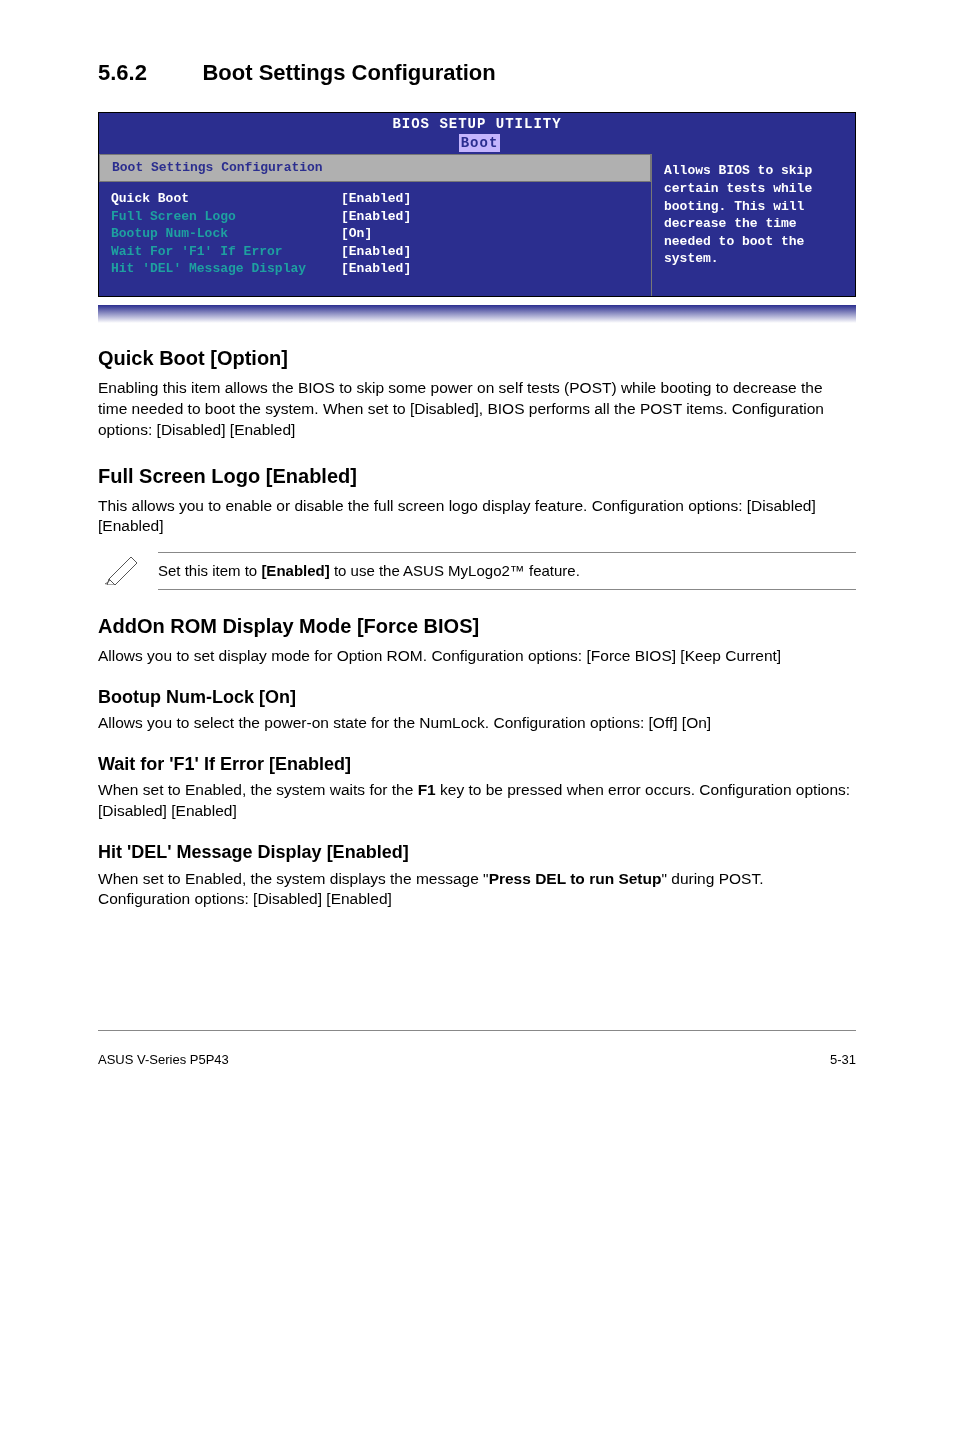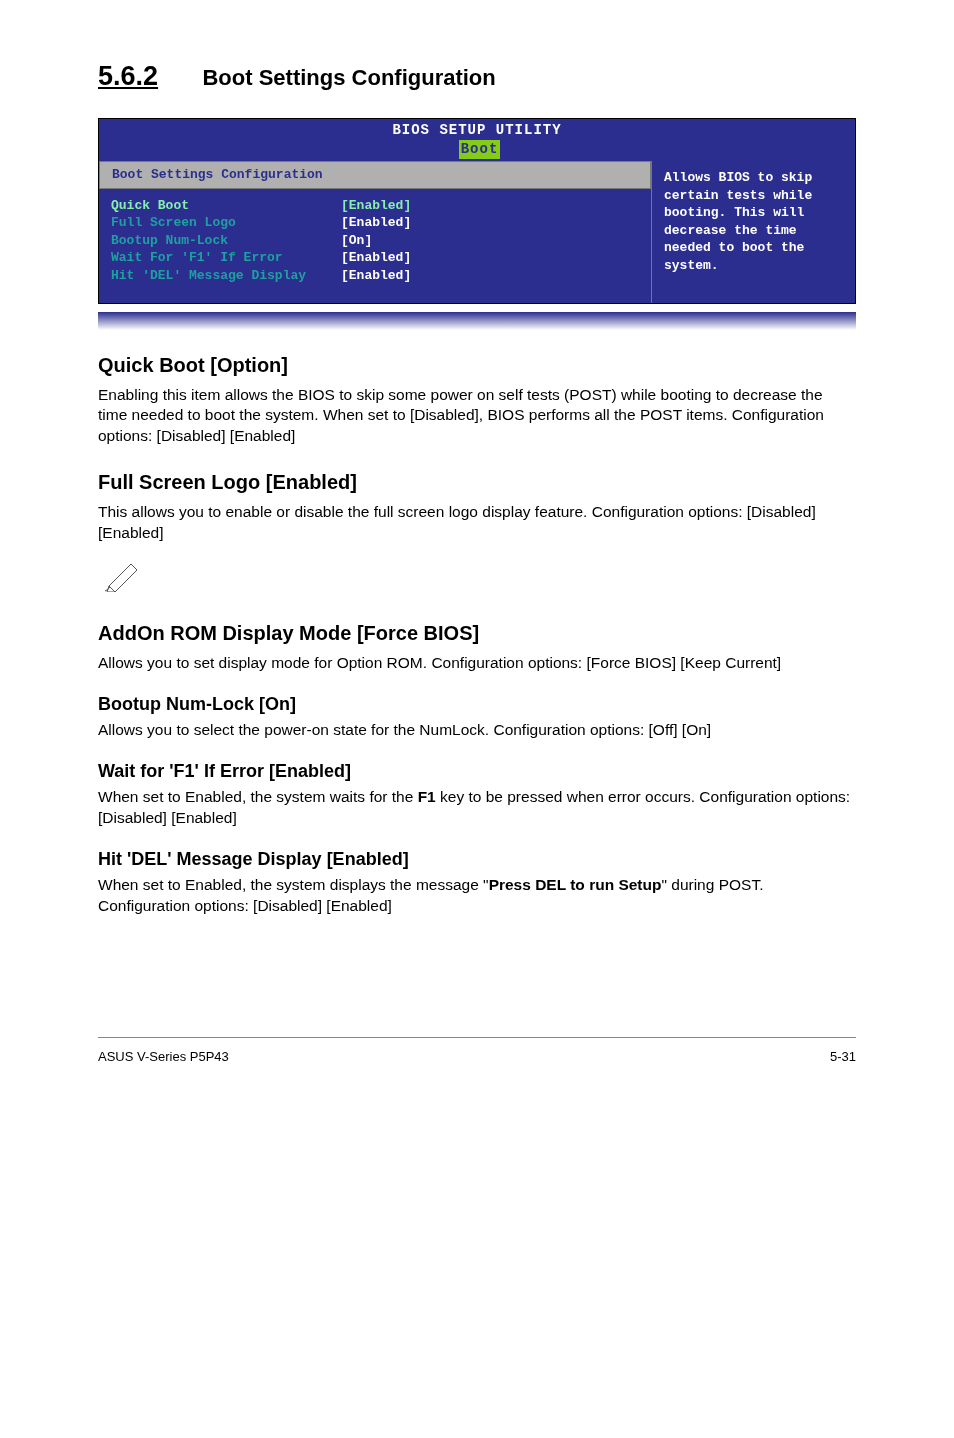--- a/index.html
+++ b/index.html
@@ -1,39 +1,39 @@
 <!DOCTYPE html>
 <html><head>
 <meta charset="utf-8">
 <style>
 * { margin: 0; padding: 0; box-sizing: border-box; }
 body { background: #fff; font-family: Arial, Helvetica, sans-serif; color: #000; width: 954px; margin: 0 auto; padding: 58px 98px 20px 98px; line-height: 1.35; }
-.section-no { font-weight: bold; font-size: 27px; display: inline-block; width: 100px; text-decoration: underline; }
+.section-no { font-weight: bold; font-size: 22px; display: inline-block; width: 100px; }
 .section-title { font-weight: bold; font-size: 22px; }
 .section-header { margin-bottom: 24px; }
 .bios-box { border: 1px solid #000; margin-bottom: 10px; font-family: "Courier New", monospace; font-size: 13px; font-weight: bold; position: relative; }
 .bios-title-bar { background: #2b2e8f; color: #fff; text-align: center; padding: 2px 0; font-size: 14px; letter-spacing: 1px; font-family: Liberation Mono, monospace; }
-.bios-title-bar .tab { display: inline-block; background: #84cc16; color: #2b2e8f; padding: 0 2px; margin-left: 5px; }
+.bios-title-bar .tab { display: inline-block; background: #c4b5fd; color: #2b2e8f; padding: 0 2px; margin-left: 5px; }
 .bios-content { display: flex; background: #2b2e8f; }
 .bios-left { flex: 1; padding: 6px 12px 18px 12px; position: relative; }
 .bios-right { width: 204px; padding: 8px 12px 18px 12px; color: #fff; border-left: 1px solid #777; }
 .bios-panel-title { background: #b0b0b0; color: #2b2e8f; width: calc(100% + 24px); margin: -6px -12px 8px -12px; padding: 4px 12px; border: 1px solid #777; }
 .bios-row { display: flex; }
 .bios-label { width: 230px; }
 .bios-val { color: #fff; }
-.bios-sel { color: #86efac; }
+.bios-sel { color: #ffffff; }
 .bios-left-lines { color: #1ea0a0; }
 .bios-fade { height: 18px; background: linear-gradient(#2b2e8f, #fff); margin-top: -2px; }
 .h-sub { font-weight: bold; font-size: 20px; margin-top: 22px; margin-bottom: 6px; }
 .h-sub-sm { font-weight: bold; font-size: 18px; margin-top: 18px; margin-bottom: 4px; }
 p.body { font-size: 15.5px; margin-bottom: 4px; }
 .note-wrap { display: flex; align-items: center; margin: 14px 0 18px 0; }
 .note-icon { width: 50px; flex-shrink: 0; text-align: center; }
 .note-text-wrap { flex: 1; border-top: 1px solid #888; border-bottom: 1px solid #888; padding: 8px 0; margin-left: 10px; font-size: 15px; }
-.footer { display: flex; justify-content: space-between; border-top: 1px solid #888; margin-top: 120px; padding-top: 10px; font-size: 13px; }
+.footer { display: flex; justify-content: space-between; border-top: 1px solid #888; margin-top: 120px; padding-top: 20px; font-size: 13px; }
 .bold { font-weight: bold; }
 </style>
 </head>
 <body>
 
 <div class="section-header">
   <span class="section-no">5.6.2</span>
   <span class="section-title">Boot Settings Configuration</span>
 </div>
 
@@ -82,20 +82,23 @@
 <p class="body">This allows you to enable or disable the full screen logo display feature. Configuration options: [Disabled] [Enabled]</p>
 
 <div class="note-wrap">
   <div class="note-icon">
     <svg width="40" height="34" viewBox="0 0 40 34">
       <path d="M6 28 L28 6 L34 12 L12 34 L4 34 Z" fill="none" stroke="#555" stroke-width="1"></path>
       <path d="M6 28 L12 34" stroke="#555" stroke-width="1"></path>
       <path d="M2 33 Q 8 30 6 28" fill="none" stroke="#555" stroke-width="1"></path>
     </svg>
   </div>
+  <div class="note-text-wrap">
+    <span>Set this item to </span><span class="bold">[Enabled]</span><span> to use the ASUS MyLogo2™ feature.</span>
+  </div>
 </div>
 
 <div class="h-sub">AddOn ROM Display Mode [Force BIOS]</div>
 <p class="body">Allows you to set display mode for Option ROM. Configuration options: [Force BIOS] [Keep Current]</p>
 
 <div class="h-sub-sm">Bootup Num-Lock [On]</div>
 <p class="body">Allows you to select the power-on state for the NumLock. Configuration options: [Off] [On]</p>
 
 <div class="h-sub-sm">Wait for 'F1' If Error [Enabled]</div>
 <p class="body">

